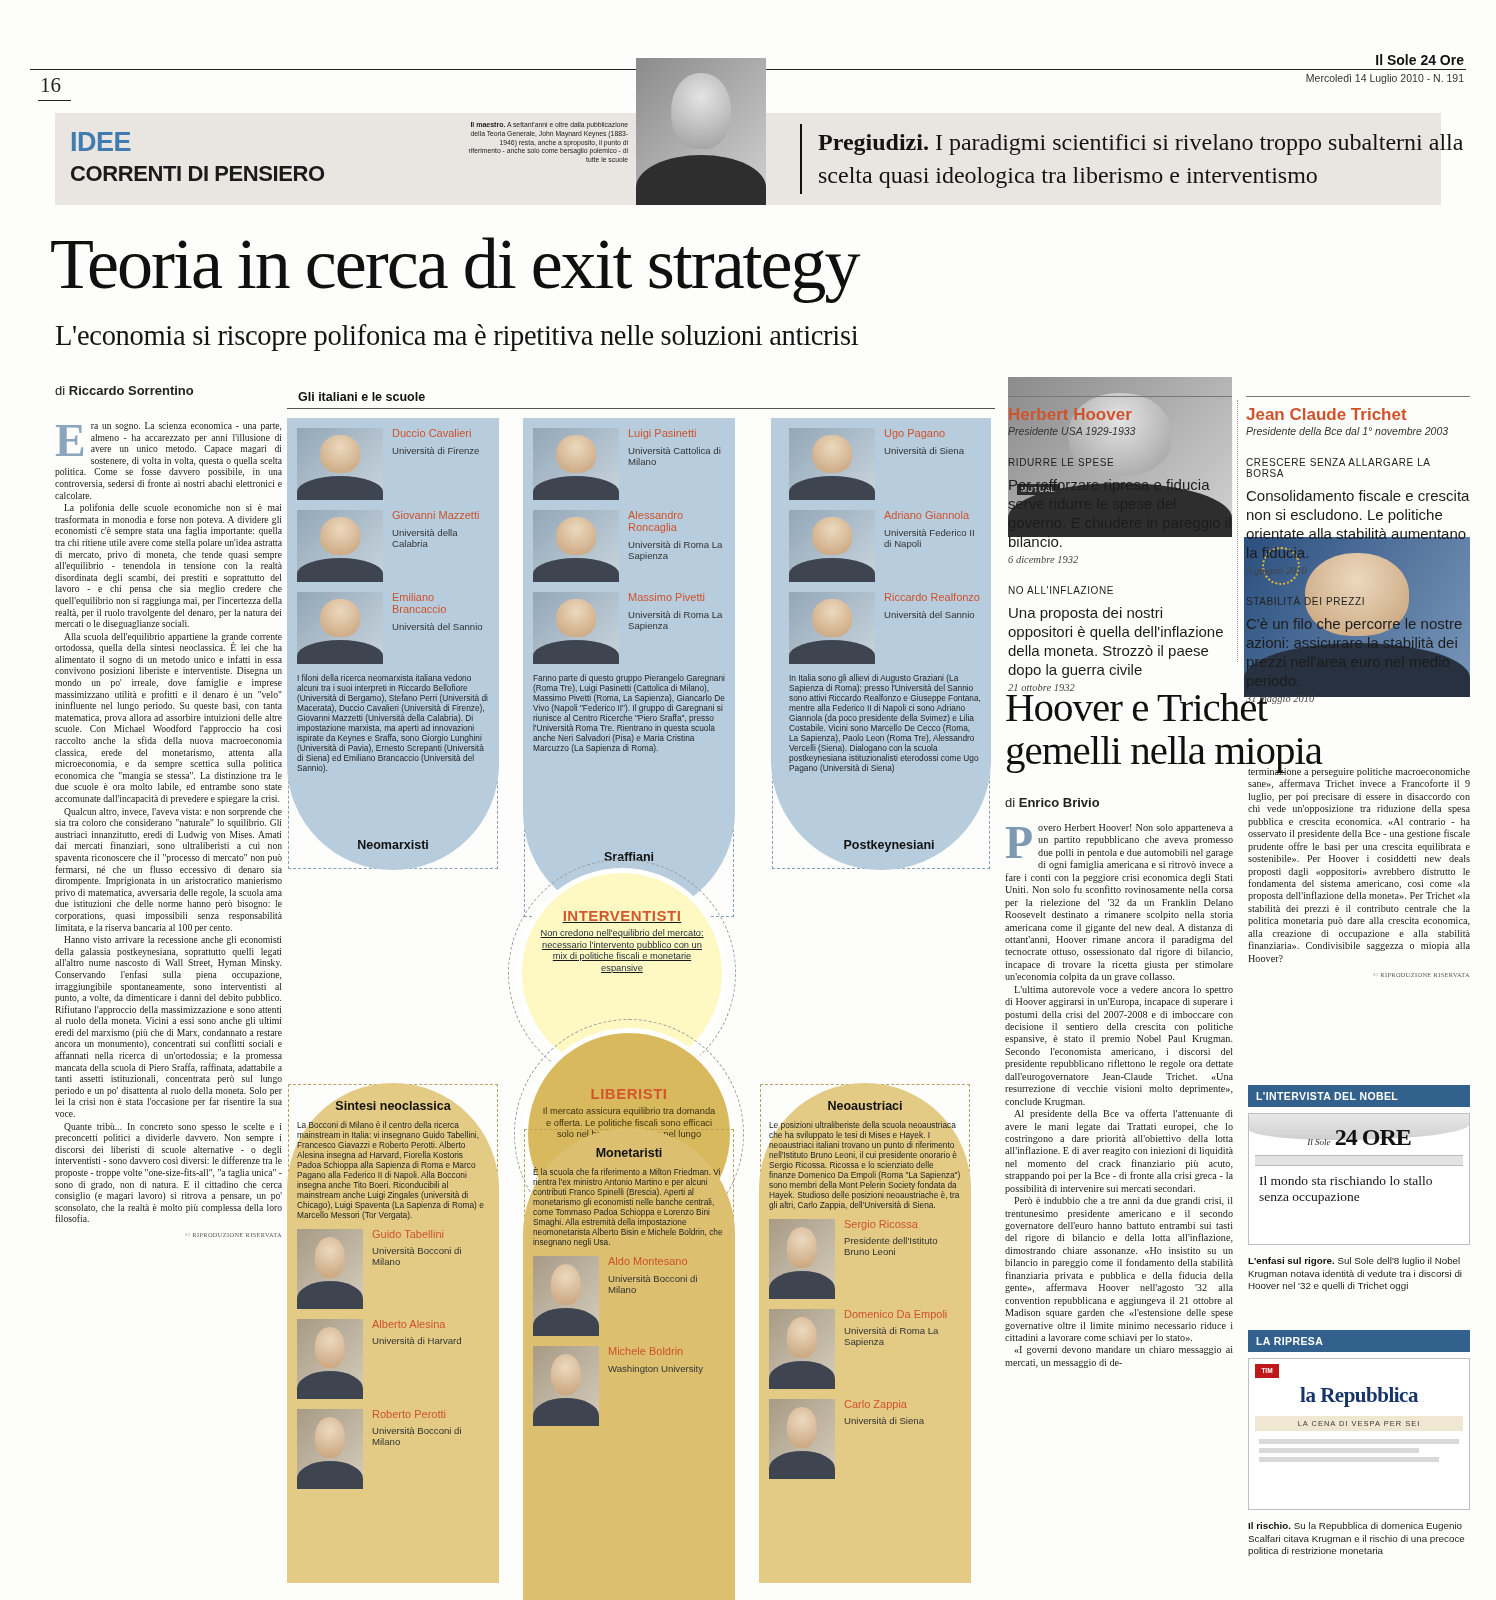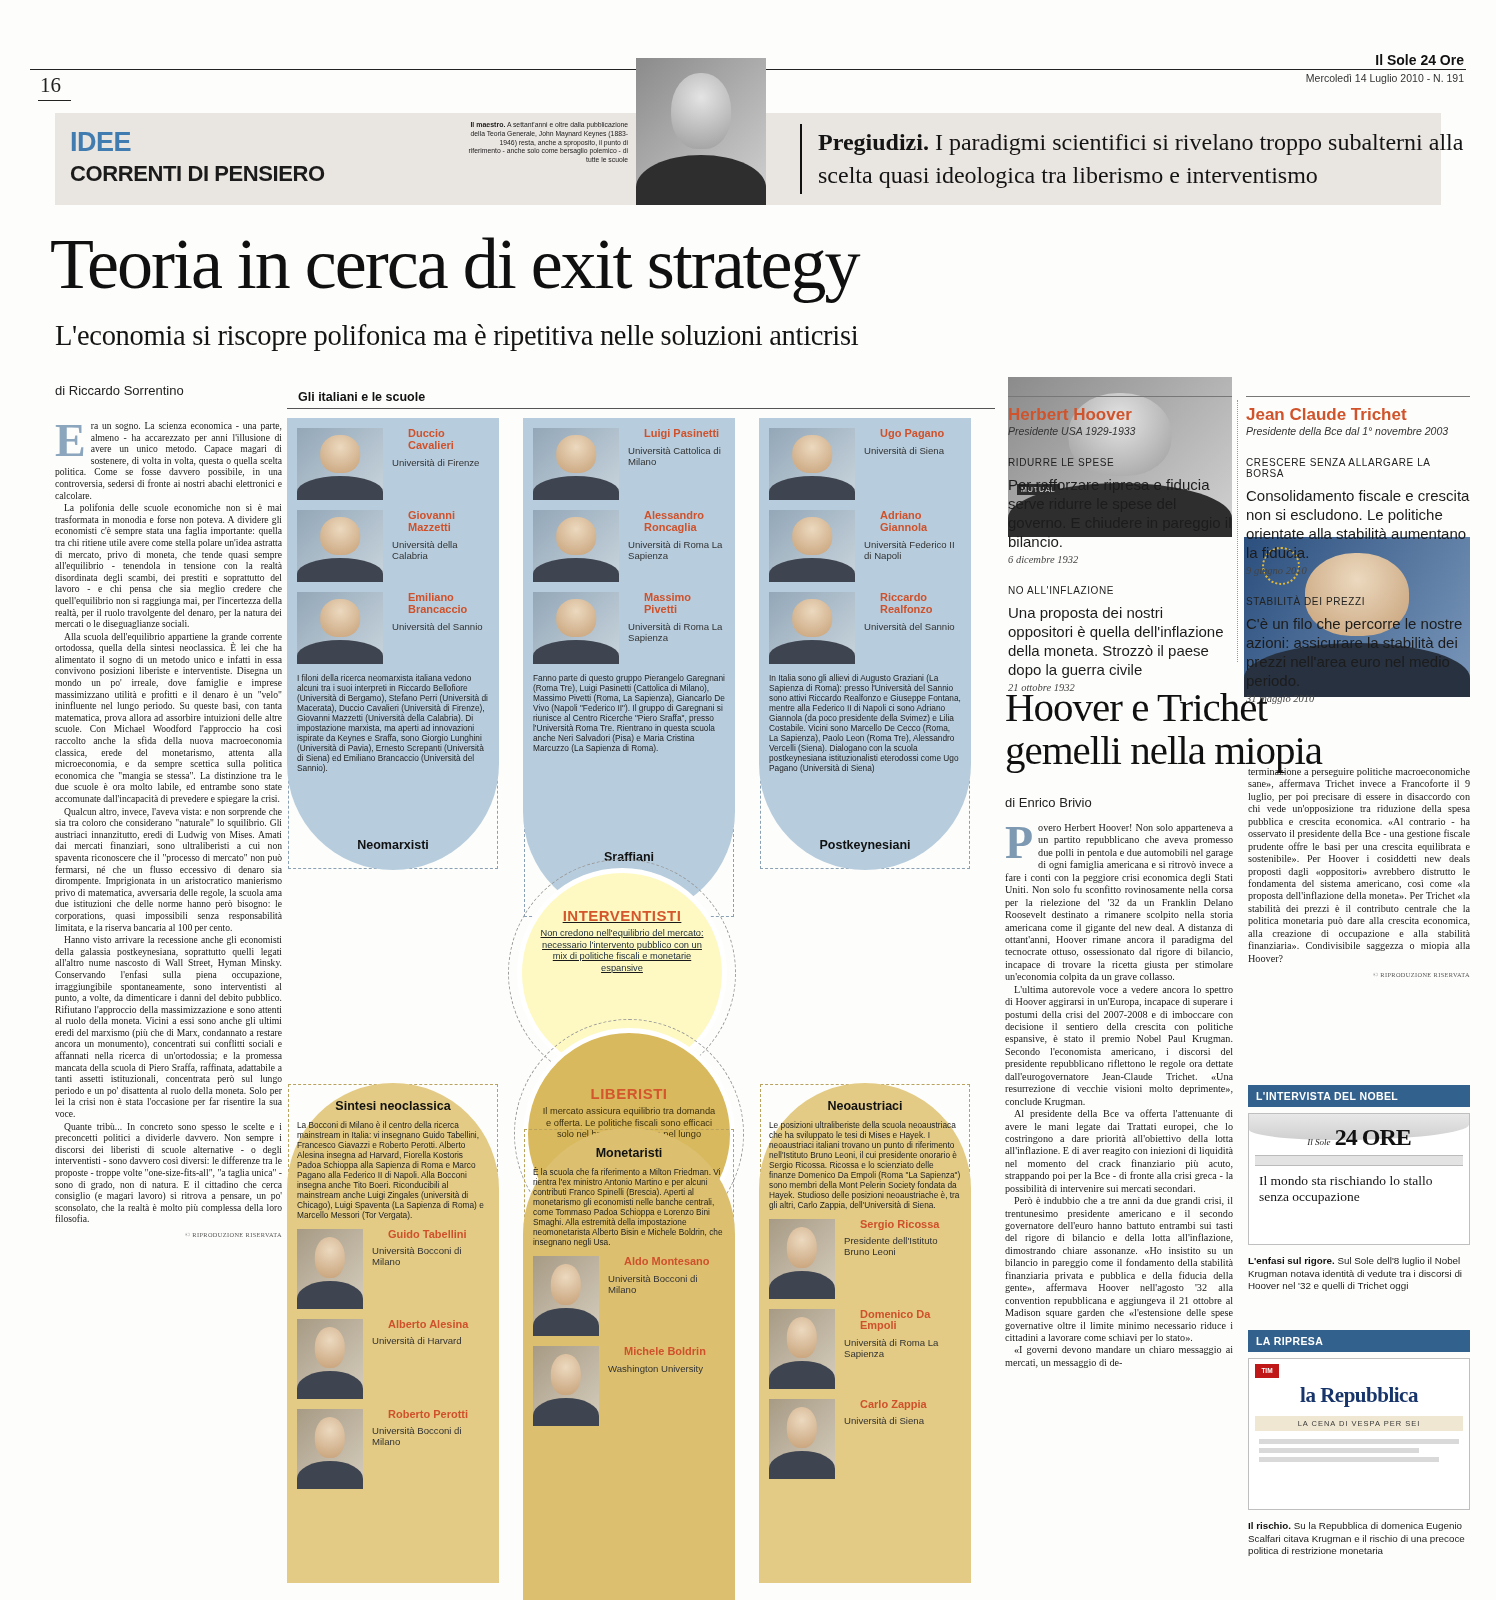--- a/index.html
+++ b/index.html
@@ -24,21 +24,21 @@
   #keynes{left:636px;top:58px;width:130px;height:147px;}
   #vsep{left:800px;top:124px;width:2px;height:70px;background:#111;}
   #kicker{left:818px;top:126px;width:648px;font-family:"Liberation Serif",serif;
           font-size:24px;line-height:1.38;color:#141414;}
   
   #headline{left:50px;top:228px;width:945px;font-family:"Liberation Serif",serif;
             font-size:72px;letter-spacing:-2px;line-height:1;color:#101010;white-space:nowrap;}
   #subhead{left:55px;top:320px;width:935px;font-family:"Liberation Serif",serif;
            font-size:28.5px;letter-spacing:-.3px;color:#141414;}
   .byline{font-size:13px;color:#222;}
-  .byline b{font-weight:normal;}
+  .byline b{font-weight:bold;}
   #byline1{left:55px;top:383px;}
   
   #leftcol{left:55px;top:420px;width:227px;font-family:"Liberation Serif",serif;
            font-size:9.6px;line-height:1.21;color:#171717;}
   #leftcol p{margin:0 0 1px 0;text-indent:9px;}
   #leftcol p.first{text-indent:0;}
   .dropcap{float:left;font-family:"Liberation Serif",serif;font-size:46px;line-height:.82;
            color:#8ba6bd;margin:2px 5px 0 0;font-weight:bold;}
   .credit{font-size:6.3px;letter-spacing:.4px;color:#555;text-align:right;margin-top:6px;}
   
@@ -49,21 +49,21 @@
   .ig-col .fill{position:absolute;left:0;top:0;width:100%;}
   .dash-blue{outline:1px dashed #8aa0b4;outline-offset:-2px;}
   .dash-gold{outline:1px dashed #b9a25e;outline-offset:-2px;}
   .blue-fill{background:#b7cddd;}
   .gold-fill{background:#e3cb85;}
   .gold-fill-mid{background:#dcc070;}
   .ig-inner{position:relative;padding:10px 10px 0 10px;}
   .ig-entry{display:flex;margin-bottom:10px;}
   .ig-photo{width:86px;height:72px;flex:0 0 86px;margin-right:9px;}
   .ig-photo-b{width:66px;height:80px;flex:0 0 66px;margin-right:9px;}
-  .ig-name{font-size:11px;font-weight:bold;color:#cf512b;line-height:1.08;margin-left:16px;}
+  .ig-name{font-size:11px;font-weight:normal;color:#cf512b;line-height:1.08;}
   .ig-inst{font-size:9.6px;color:#333;line-height:1.15;margin-top:5px;}
   .ig-text{font-size:8.3px;line-height:1.2;color:#222;margin-top:2px;}
   .ig-label{position:absolute;width:100%;text-align:center;font-size:12.5px;font-weight:bold;color:#111;}
   .circle{position:absolute;border-radius:50%;border:5px solid #fff;box-sizing:border-box;text-align:center;}
   .circle:after{content:"";position:absolute;left:-14px;top:-14px;right:-14px;bottom:-14px;
                 border:1px dashed #9a9a9a;border-radius:50%;}
   .circ-title{font-size:15px;font-weight:bold;color:#d4562c;letter-spacing:.5px;margin-top:34px;}
   .circ-text{font-size:9.3px;line-height:1.25;color:#21303c;width:176px;margin:4px auto 0 auto;}
   
   .photo{position:relative;overflow:hidden;background:linear-gradient(135deg,#93a7b8,#c9d5dd);}
@@ -247,21 +247,21 @@
               <div class="ig-name">Massimo Pivetti</div>
                  <div class="ig-inst">Università di Roma La Sapienza</div>
             </div>
           </div>
         </div>
       <div class="ig-text">Fanno parte di questo gruppo Pierangelo Garegnani (Roma Tre), Luigi Pasinetti (Cattolica di Milano), Massimo Pivetti (Roma, La Sapienza), Giancarlo De Vivo (Napoli "Federico II"). Il gruppo di Garegnani si riunisce al Centro Ricerche "Piero Sraffa", presso l'Università Roma Tre. Rientrano in questa scuola anche Neri Salvadori (Pisa) e Maria Cristina Marcuzzo (La Sapienza di Roma).</div>
     </div>
     <div class="ig-label" style="top:432px;">Sraffiani</div>
   </div>
 
-  <div class="ig-col dash-blue" style="left:472px;top:28px;height:452px;">
+  <div class="ig-col dash-blue" style="left:484px;top:28px;height:452px;padding-left:8px;">
     <div class="fill blue-fill" style="height:452px;border-radius:0 0 110px 110px;"></div>
     <div class="ig-inner">
       <div>
 
           <div class="ig-entry">
             <div class="photo ig-photo">
               <div class="ph-head"></div>
               <div class="ph-body"></div>
             </div>
             <div>

